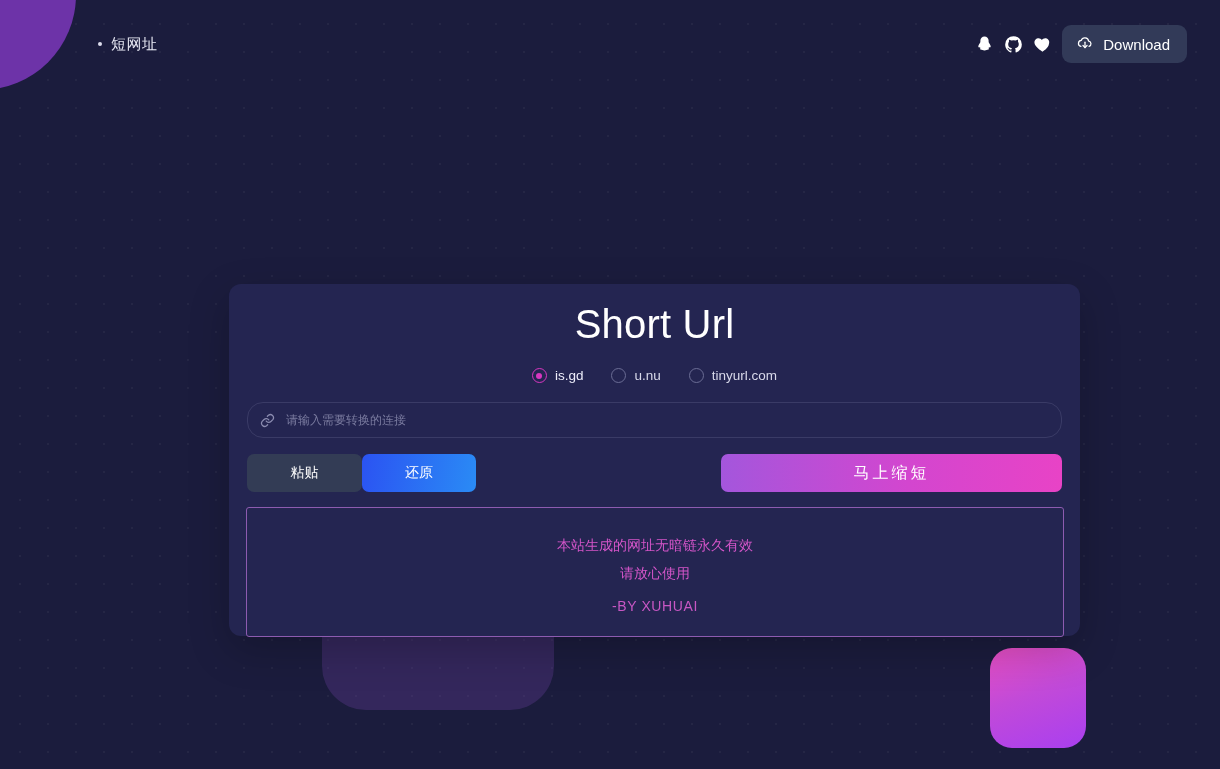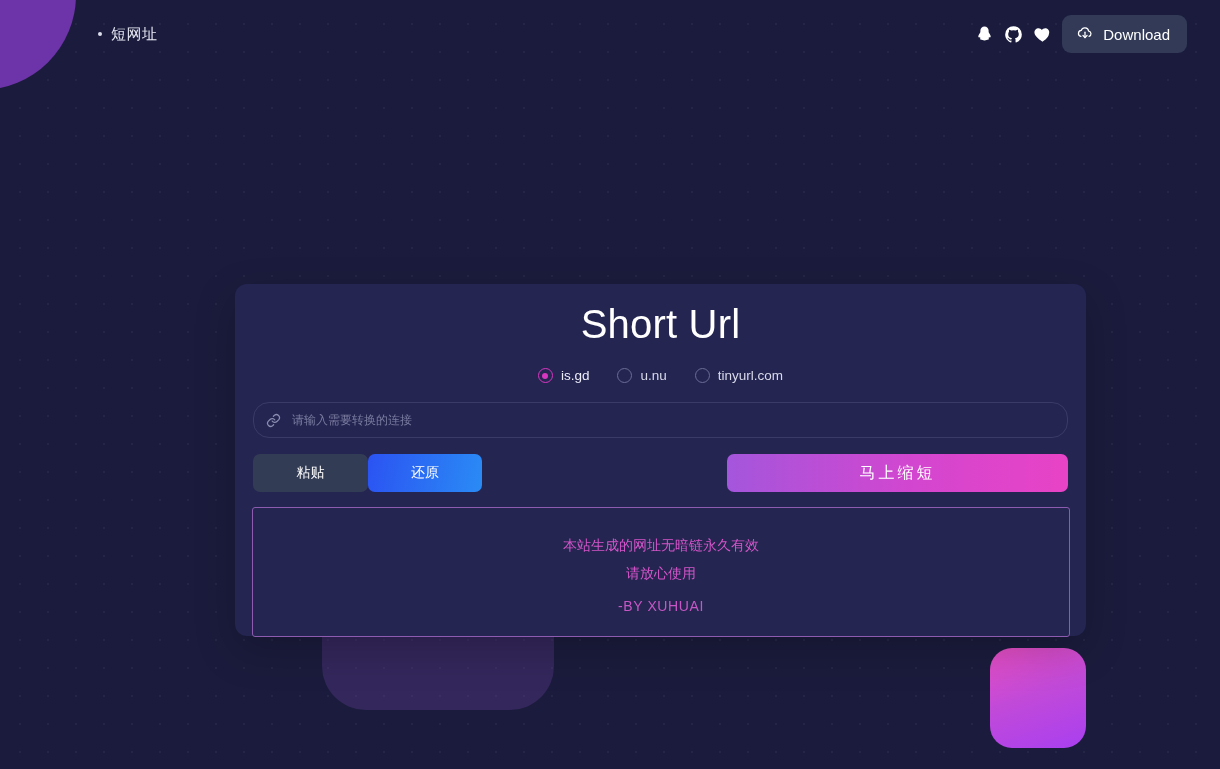--- a/index.html
+++ b/index.html
@@ -49,21 +49,21 @@
     width: 96px;
     height: 100px;
     border-radius: 22px;
     background: linear-gradient(160deg, #e84fc4 0%, #c24ad8 45%, #a93ff0 100%);
     z-index: 0;
   }
 
   
   .topbar {
     position: absolute;
-    left: 0; top: 4px;
+    left: 0; top: 14px;
     width: 1220px;
     height: 60px;
     display: flex;
     align-items: center;
     z-index: 5;
   }
   .brand {
     display: flex;
     align-items: center;
     margin-left: 98px;
@@ -107,21 +107,21 @@
     color: #ffffff;
     font-size: 15px;
     cursor: pointer;
     border: none;
     font-family: "Liberation Sans", sans-serif;
   }
 
   
   .card {
     position: absolute;
-    left: 235px;
+    left: 229px;
     top: 284px;
     width: 851px;
     height: 352px;
     background: #242551;
     border-radius: 12px;
     z-index: 2;
     box-shadow: 0 14px 40px rgba(0,0,0,0.22);
   }
 
   .card-title {

